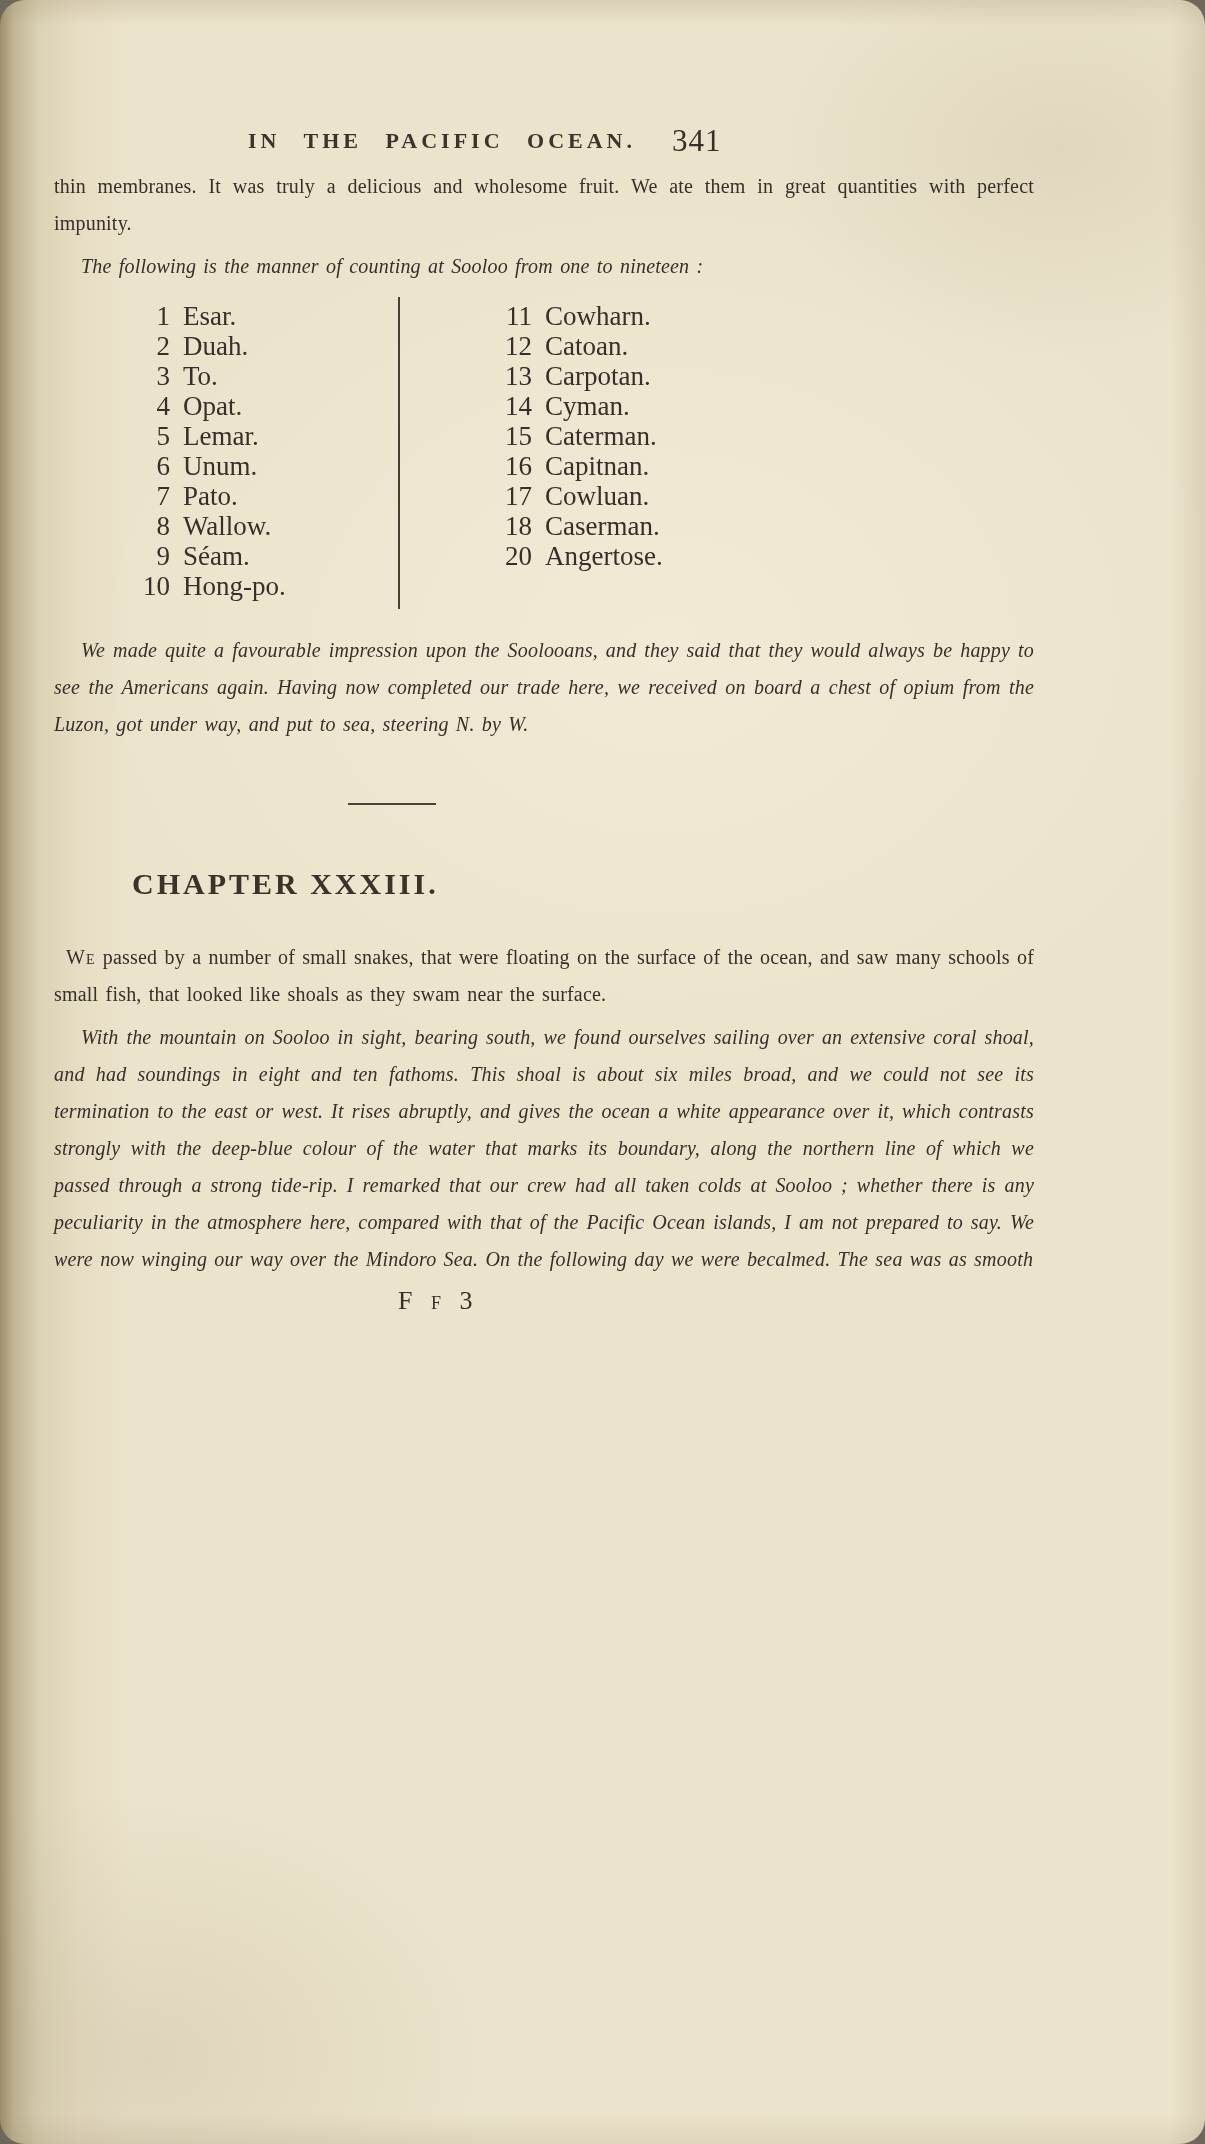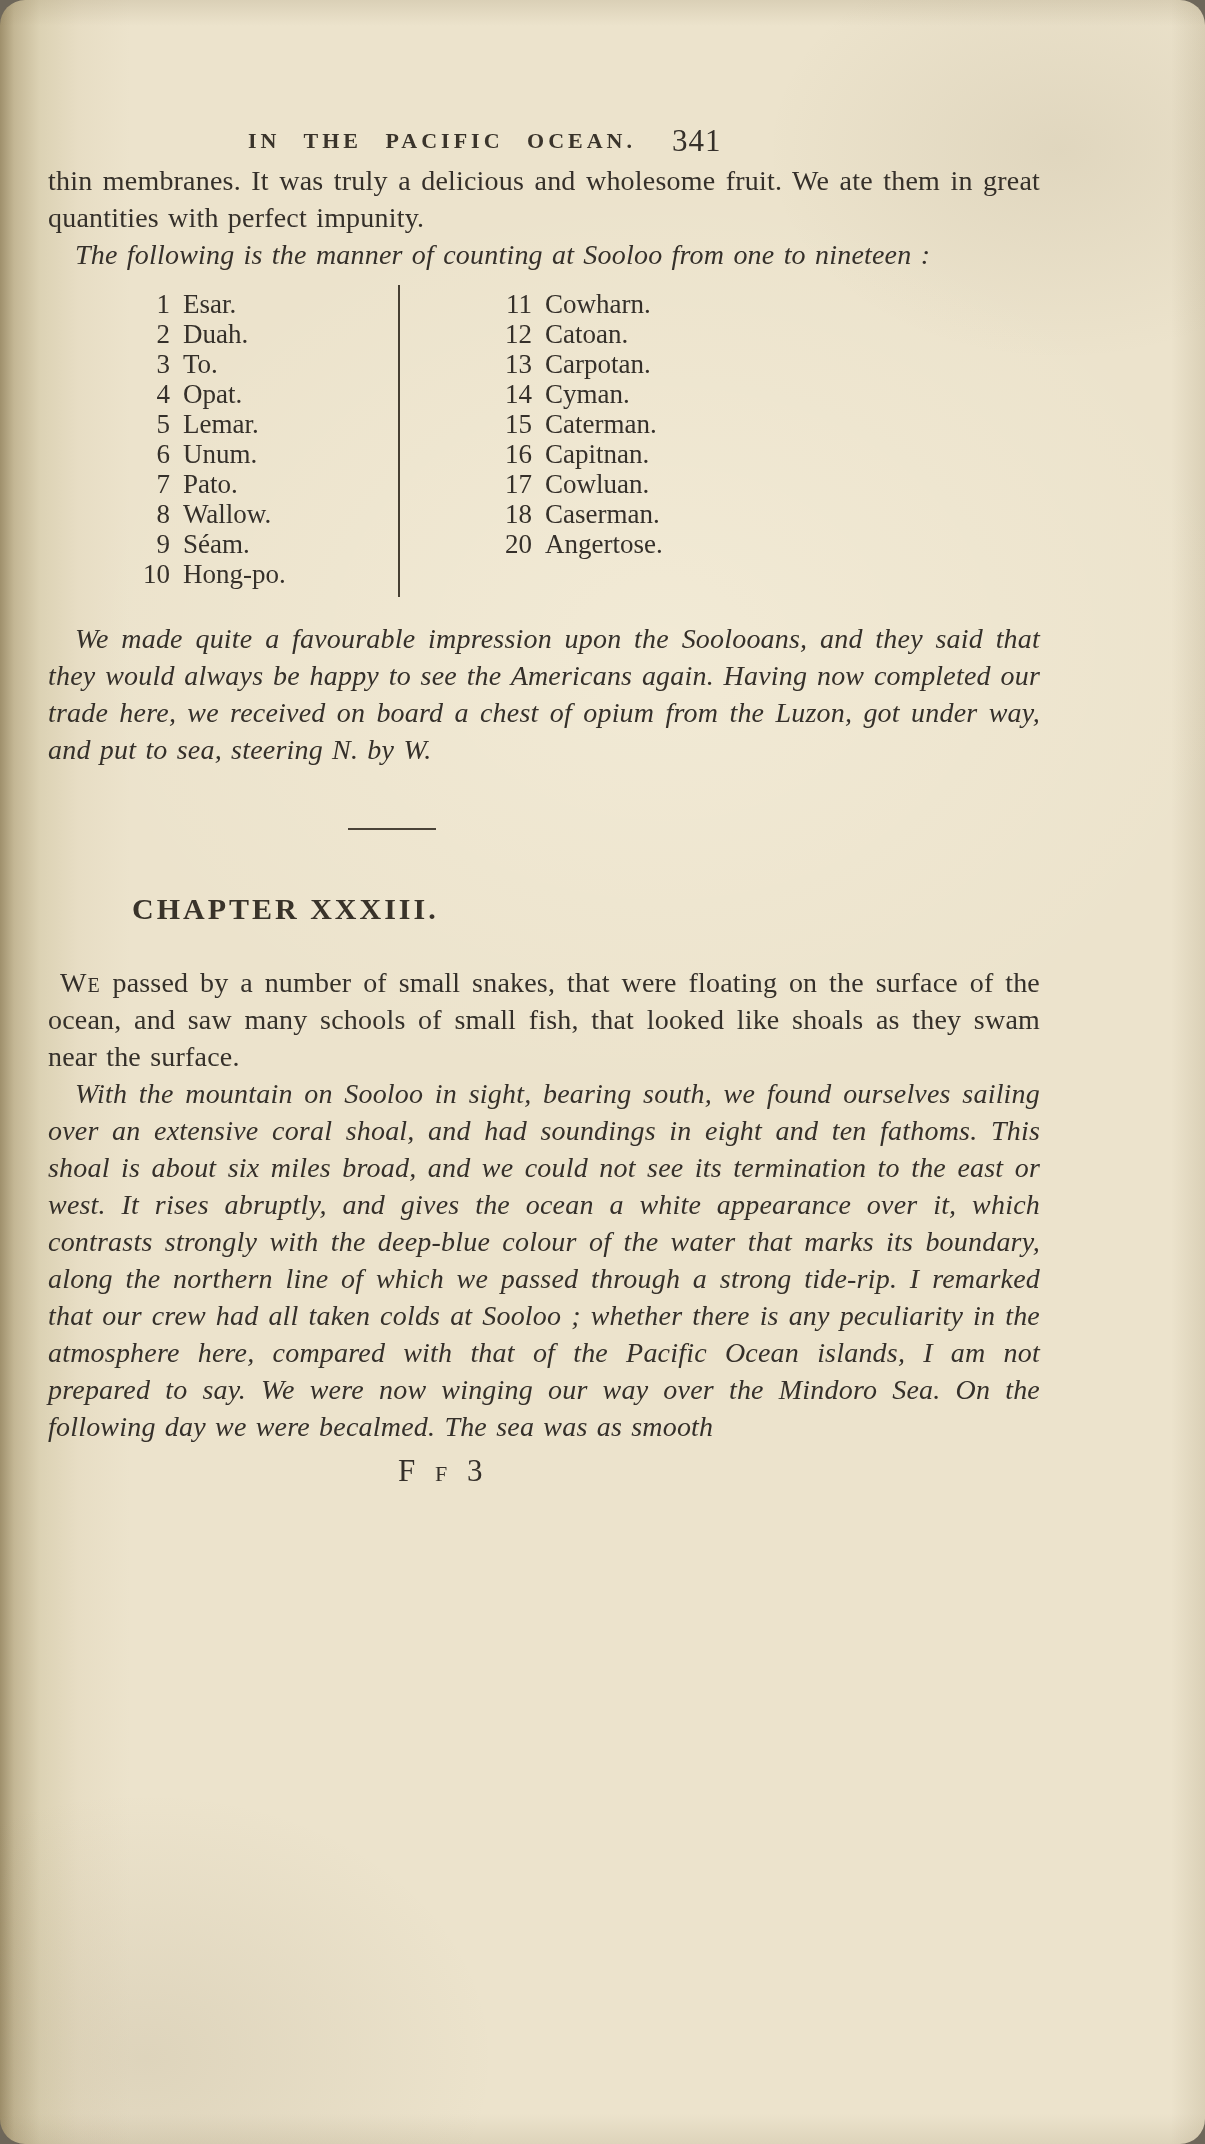--- a/index.html
+++ b/index.html
@@ -28,22 +28,22 @@
     position: absolute; left: 200px; bottom: 8px;
     font-size: 22px; letter-spacing: 4px; word-spacing: 14px;
     color: #3a342b; font-weight: bold;
   }
   .page-number {
     position: absolute; left: 624px; bottom: 3px;
     font-size: 31px; letter-spacing: 1px;
   }
 
   p {
-    margin: 0; text-align: justify;
-    font-size: 28px; line-height: 37px;
+    margin: 6px; text-align: justify;
+    font-size: 20px; line-height: 37px;
     word-spacing: 2px; letter-spacing: 0.2px;
   }
   p.indent { text-indent: 27px; font-style: italic; }
   p.small-indent { text-indent: 12px; }
 
   .counting {
     display: flex; margin: 12px 0 23px 0;
     font-size: 27px; line-height: 30px;
   }
   .col-left {
@@ -61,21 +61,21 @@
   }
   .chapter-heading {
     margin: 62px 0 0 84px; width: fit-content;
     font-size: 30px; letter-spacing: 3px; font-weight: bold; color: #39332a; text-align: center;
   }
   .chapter-body { margin-top: 38px; }
   .lead { font-variant: small-caps; letter-spacing: 1px; }
 
   .signature {
     margin: 8px 12px 0 350px; width: fit-content;
-    font-size: 31px; letter-spacing: 6px; font-variant: small-caps;
+    font-size: 26px; letter-spacing: 6px; font-variant: small-caps;
   }
 </style>
 </head>
 <body>
 
 <div class="page">
   <div class="content">
 
     <div class="pagehead">
       <span class="running-title">IN THE PACIFIC OCEAN.</span>

